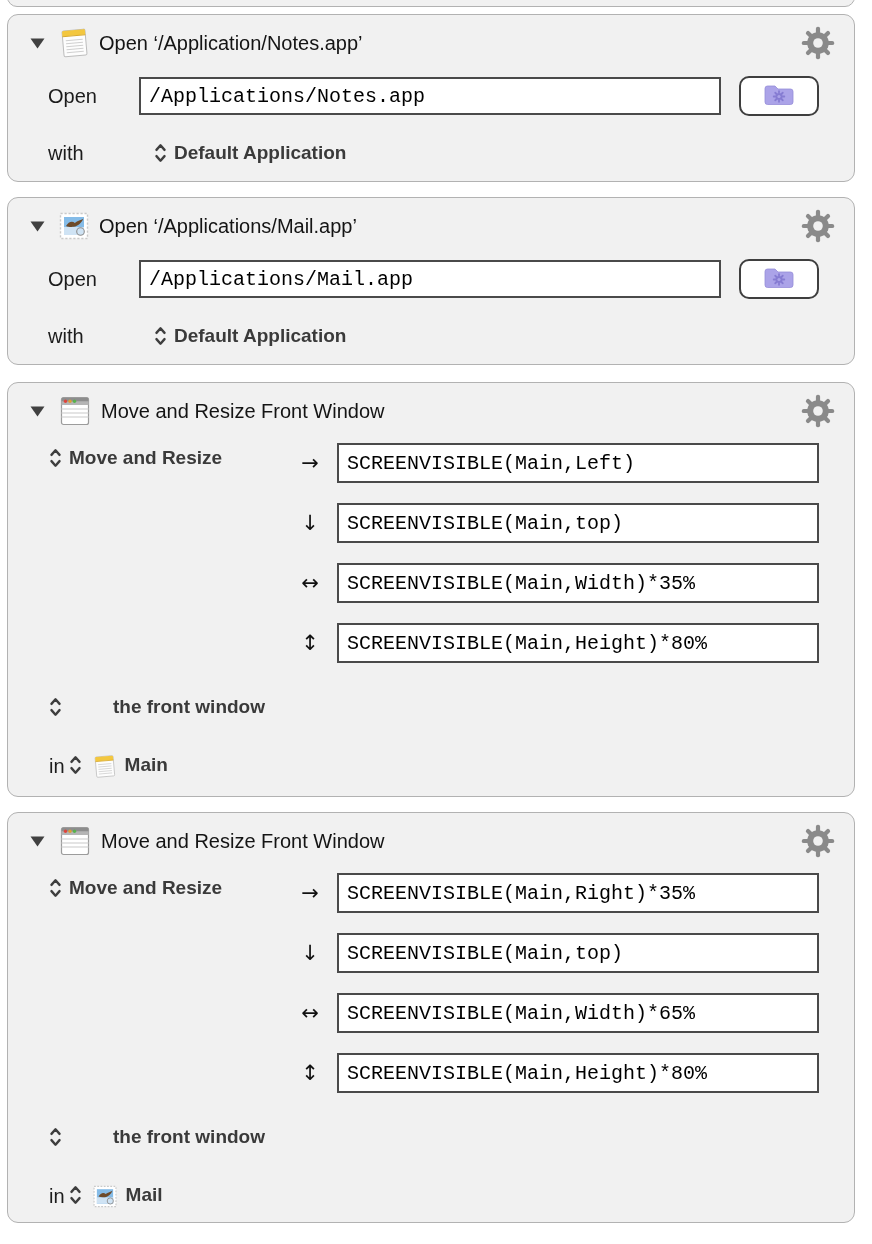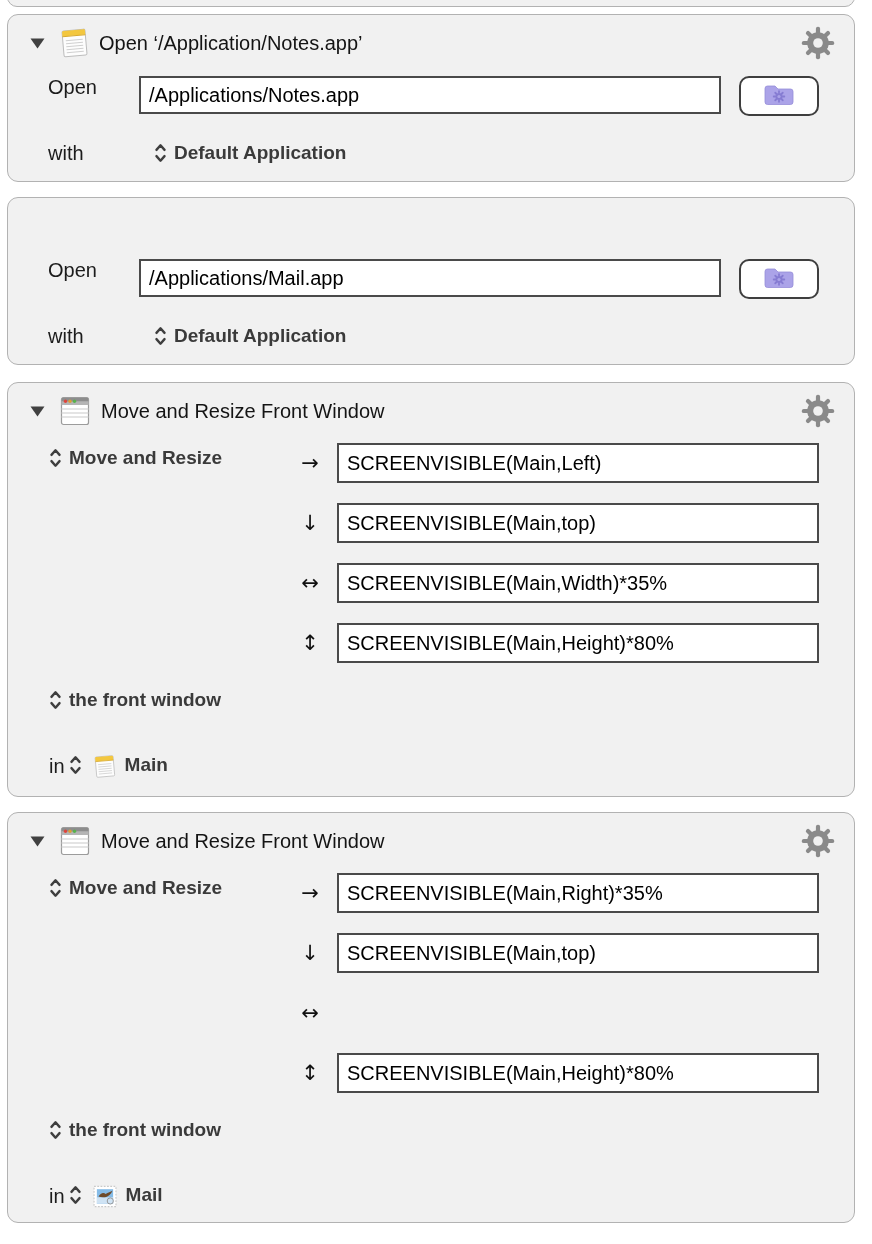--- a/index.html
+++ b/index.html
@@ -18,43 +18,43 @@
   }
   .disclosure{display:flex;margin-right:13px;}
   .app-icon{display:flex;margin-right:9px;}
   .card-title{font-size:20px;color:#141414;white-space:nowrap;}
   .spacer{flex:1;}
   .gear{display:flex;}
   .field-label{font-size:20px;color:#1c1c1c;}
   .text-input{
     box-sizing:border-box;border:2px solid #4a4a4a;border-radius:0;
     background:#ffffff;color:#000;
-    font-family:Liberation Sans, sans-serif;font-size:20px;padding:0 8px;
-  }
-  .open-row{position:absolute;top:61px;left:40px;height:40px;display:flex;}
+    font-family:Liberation Mono, monospace;font-size:20px;padding:0 8px;
+  }
+  .open-row{position:absolute;top:61px;left:40px;height:40px;display:flex;align-items:center;}
   .open-row .field-label{width:91px;}
   .open-input{width:582px;height:38px;}
   .folder-button{
     margin-left:18px;width:80px;height:40px;box-sizing:border-box;
     background:#ffffff;border:2.5px solid #3f3f3f;border-radius:10px;
     display:flex;align-items:center;justify-content:center;padding:0;cursor:default;
   }
   .with-row{position:absolute;top:120px;left:40px;height:36px;display:flex;align-items:center;}
   .with-row .field-label{width:106px;}
   .popup{display:flex;cursor:default;}
   .stepper{display:flex;margin-right:7px;}
   .popup-label{font-size:19px;font-weight:bold;color:#3a3a3a;white-space:nowrap;}
   .coord-row{position:absolute;left:283px;height:42px;display:flex;align-items:center;}
   .arrow{
     width:38px;text-align:center;font-size:21px;color:#111;
     font-family:"DejaVu Sans", sans-serif;
   }
   .coord-input{width:482px;height:40px;margin-left:8px;}
   .mode-row{position:absolute;left:41px;top:54px;height:42px;display:flex;align-items:center;}
-  .window-row{position:absolute;left:41px;top:306px;height:36px;display:flex;}
+  .window-row{position:absolute;left:41px;top:306px;height:36px;display:flex;align-items:center;gap:44px;}
   .in-row{position:absolute;left:41px;top:365px;height:36px;display:flex;align-items:center;}
   .in-label{font-size:20px;color:#1c1c1c;margin-right:4px;}
   .in-row .stepper{margin-right:10px;}
   .in-row .app-icon{margin-right:8px;}
   .hidden-defs{position:absolute;width:0;height:0;overflow:hidden;}
 </style>
 </head>
 <body>
 
 <svg class="hidden-defs" aria-hidden="true">
@@ -166,20 +166,39 @@
           <svg width="13" height="22">
             <use href="#sym-stepper"></use>
           </svg>
         </span>
       <span class="popup-label">Default Application</span>
     </span>
   </div>
 </section>
 
 <section class="card" style="top:197px;height:168px;">
+  <div class="card-header">
+    <span class="disclosure">
+        <svg width="15" height="11">
+          <use href="#sym-tri"></use>
+        </svg>
+      </span>
+    <span class="app-icon">
+        <svg width="32" height="30">
+          <use href="#sym-mail"></use>
+        </svg>
+      </span>
+    <span class="card-title">Open ‘/Applications/Mail.app’</span>
+    <span class="spacer"></span>
+    <span class="gear">
+        <svg width="36" height="36">
+          <use href="#sym-gear"></use>
+        </svg>
+      </span>
+  </div>
   <div class="open-row">
     <span class="field-label">Open</span>
     <input type="text" class="text-input open-input" value="/Applications/Mail.app" style="">
     <button class="folder-button">
         <span><svg width="36" height="30">
             <use href="#sym-folder"></use>
           </svg></span>
       </button>
   </div>
   <div class="with-row">
@@ -296,20 +315,21 @@
   <div class="coord-row" style="top:59px;">
     <span class="arrow">→</span>
     <input type="text" class="text-input coord-input" value="SCREENVISIBLE(Main,Right)*35%" style="">
   </div>
   <div class="coord-row" style="top:119px;">
     <span class="arrow">↓</span>
     <input type="text" class="text-input coord-input" value="SCREENVISIBLE(Main,top)" style="">
   </div>
   <div class="coord-row" style="top:179px;">
     <span class="arrow">↔</span>
+    <input type="text" class="text-input coord-input" value="SCREENVISIBLE(Main,Width)*65%" style="">
   </div>
   <div class="coord-row" style="top:239px;">
     <span class="arrow">↕</span>
     <input type="text" class="text-input coord-input" value="SCREENVISIBLE(Main,Height)*80%" style="">
   </div>
   <div class="window-row">
     <span class="stepper">
         <svg width="13" height="22">
           <use href="#sym-stepper"></use>
         </svg>

